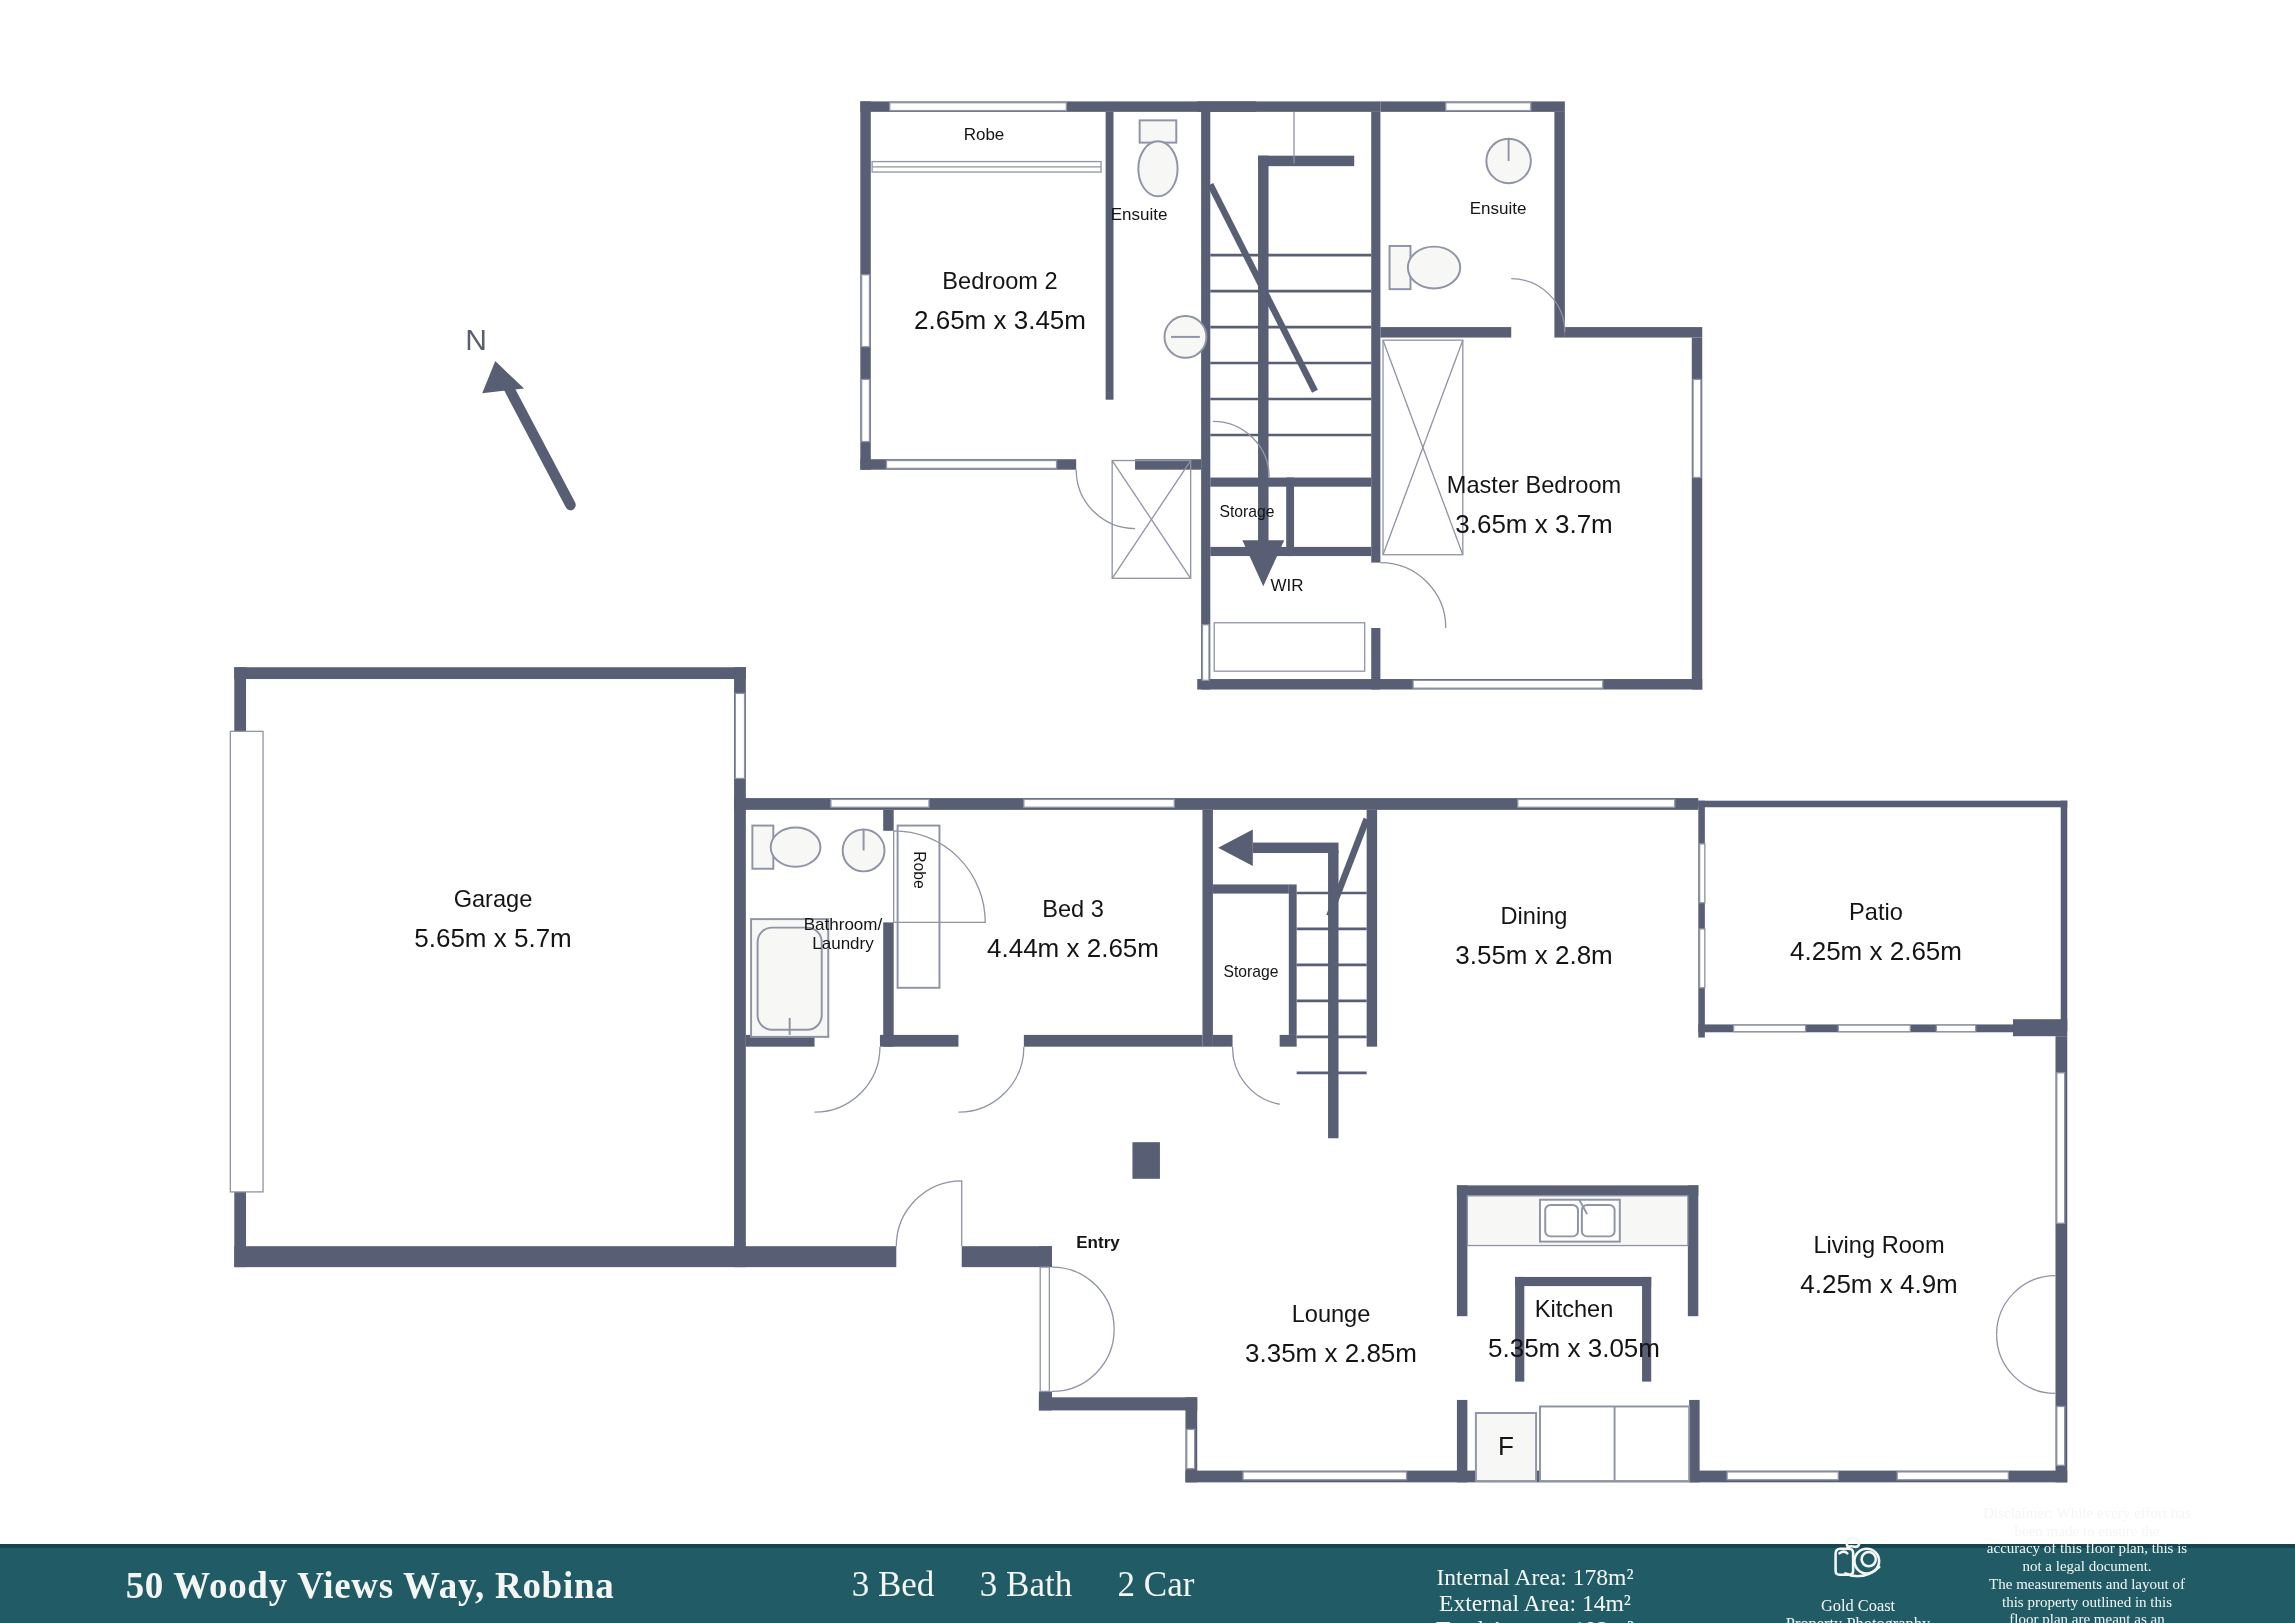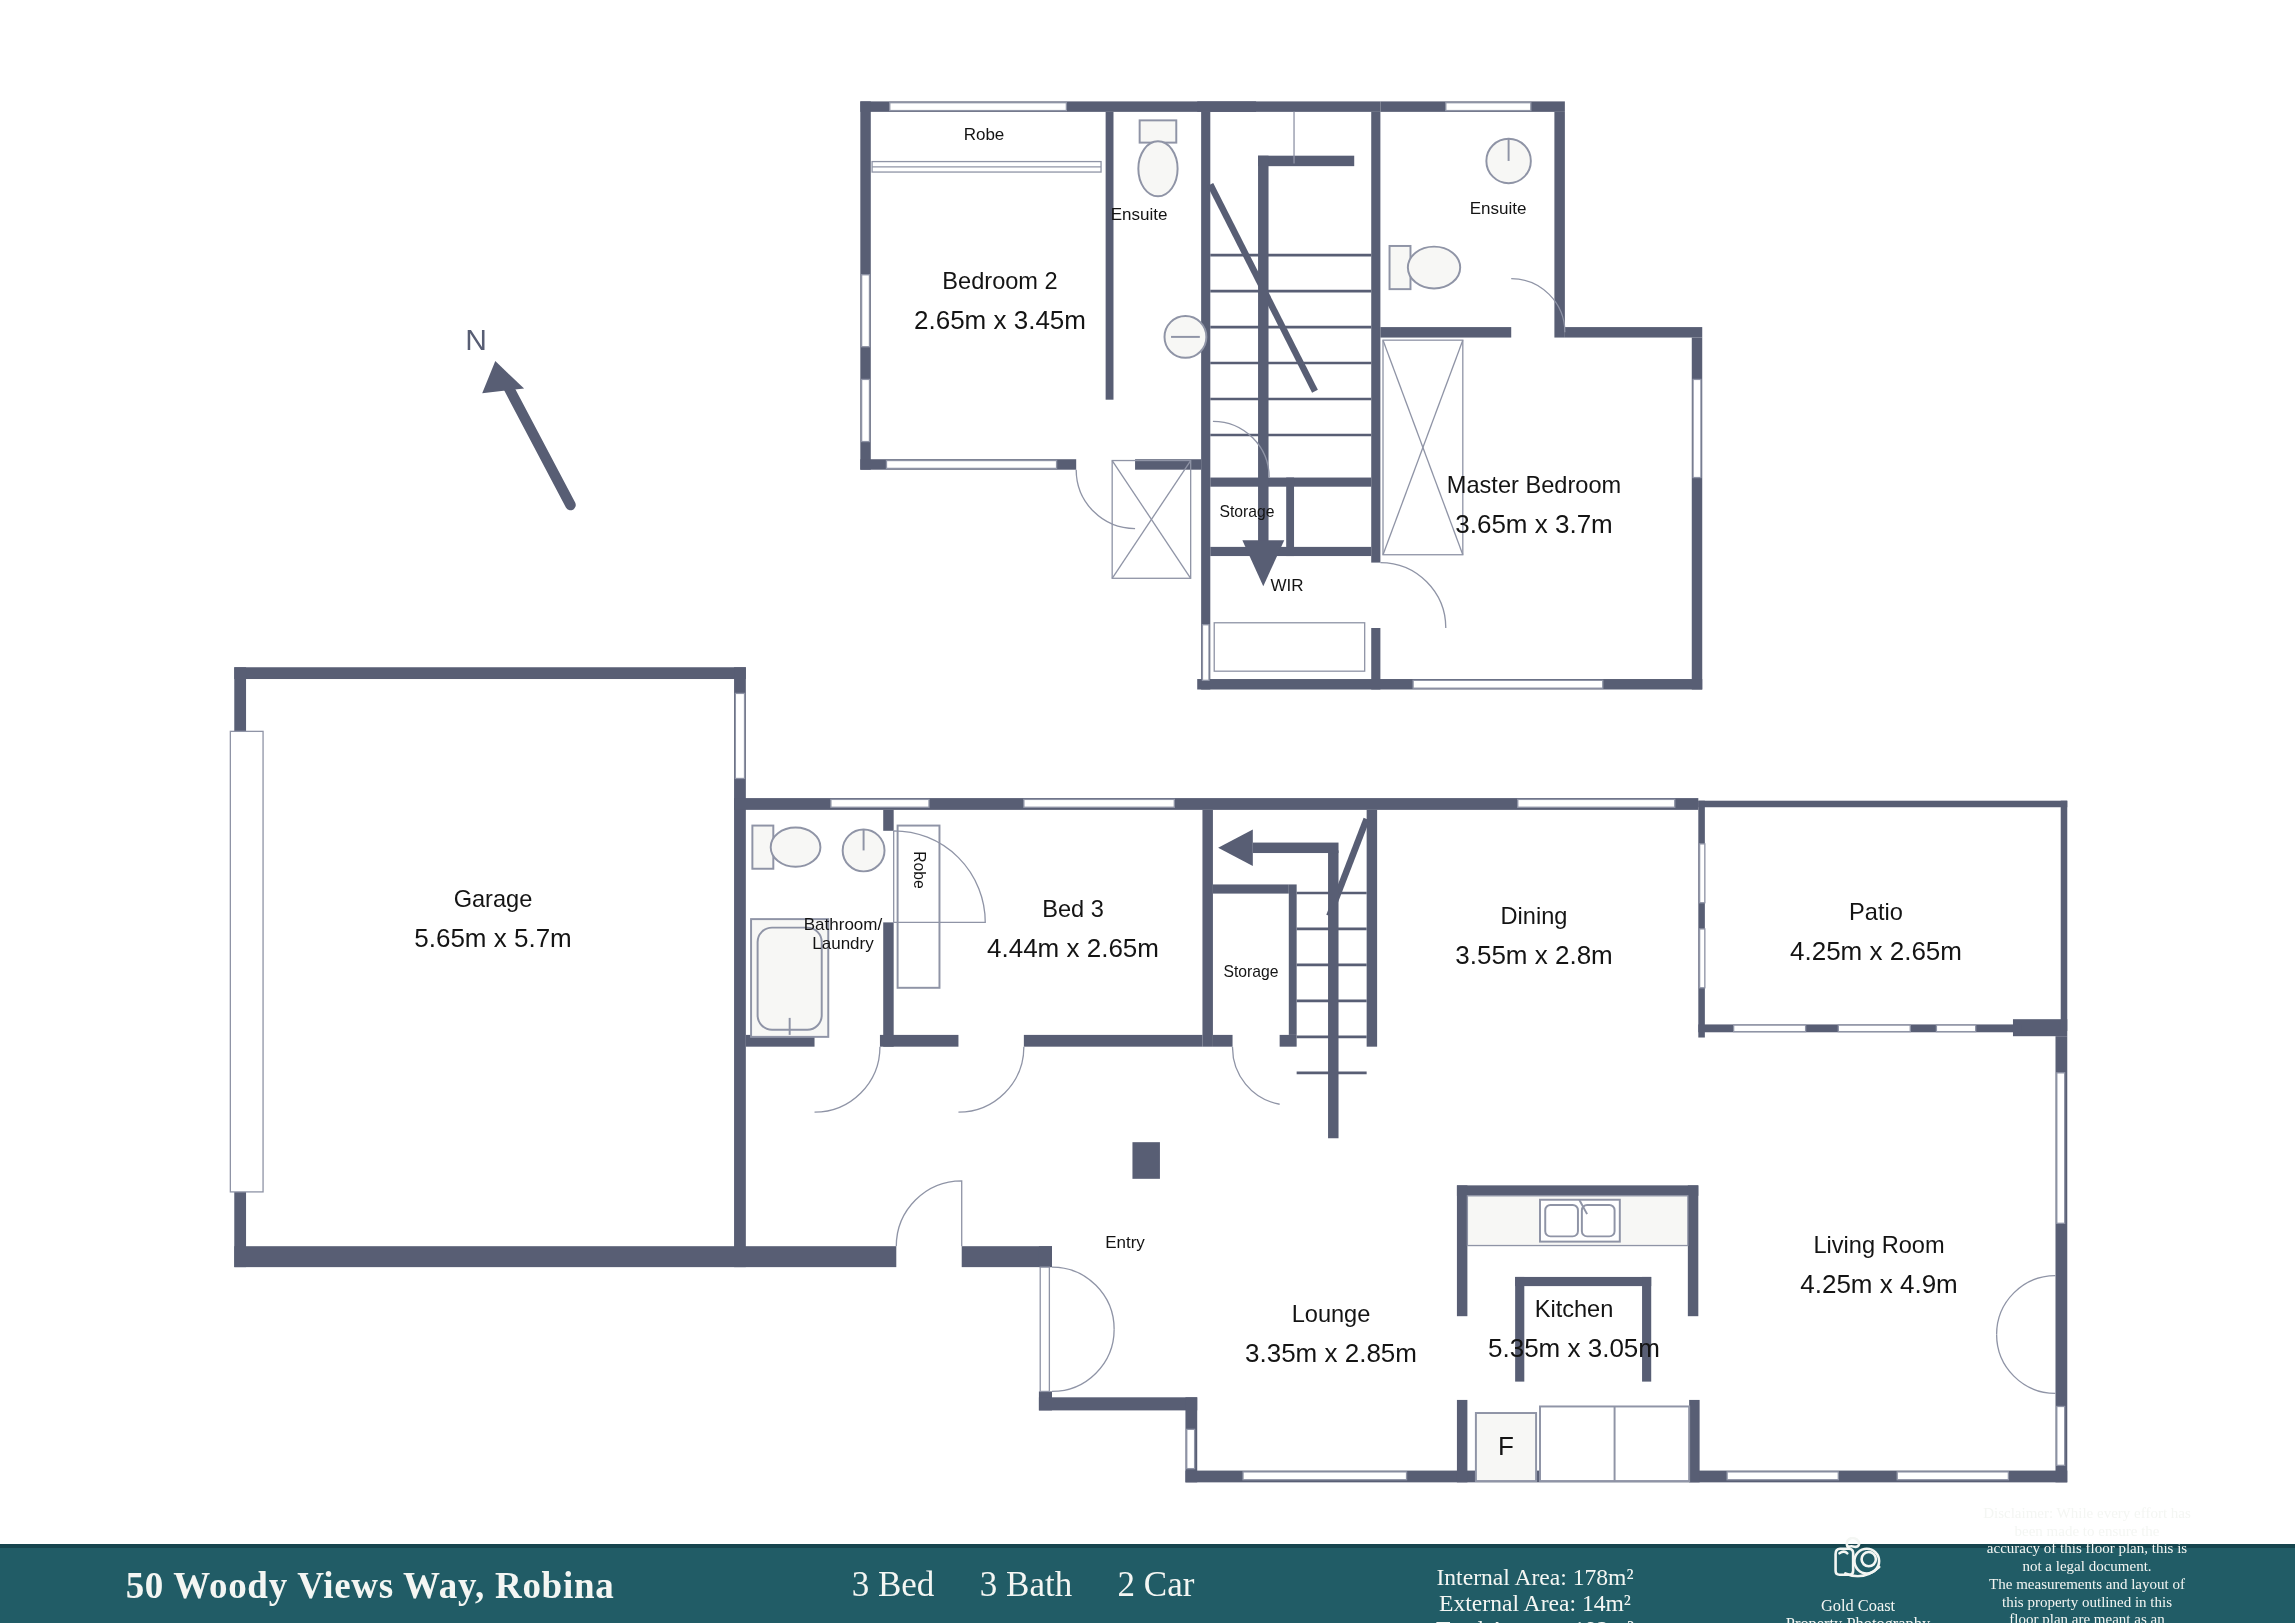--- a/index.html
+++ b/index.html
@@ -288,21 +288,21 @@
 </div>
 <div class="lbl tiny-lbl" style="left:1251px;top:972px;">Storage</div>
 <div class="lbl" style="left:1534px;top:936px;">
   <div class="room-name">Dining</div>
   <div class="room-dims">3.55m x 2.8m</div>
 </div>
 <div class="lbl" style="left:1876px;top:932px;">
   <div class="room-name">Patio</div>
   <div class="room-dims">4.25m x 2.65m</div>
 </div>
-<div class="lbl small-lbl" style="left:1125px;top:1243px;">Entry</div>
+<div class="lbl small-lbl" style="left:1098px;top:1243px;font-weight:bold;">Entry</div>
 <div class="lbl" style="left:1331px;top:1334px;">
   <div class="room-name">Lounge</div>
   <div class="room-dims">3.35m x 2.85m</div>
 </div>
 <div class="lbl" style="left:1574px;top:1329px;">
   <div class="room-name">Kitchen</div>
   <div class="room-dims">5.35m x 3.05m</div>
 </div>
 <div class="lbl" style="left:1879px;top:1265px;">
   <div class="room-name">Living Room</div>

